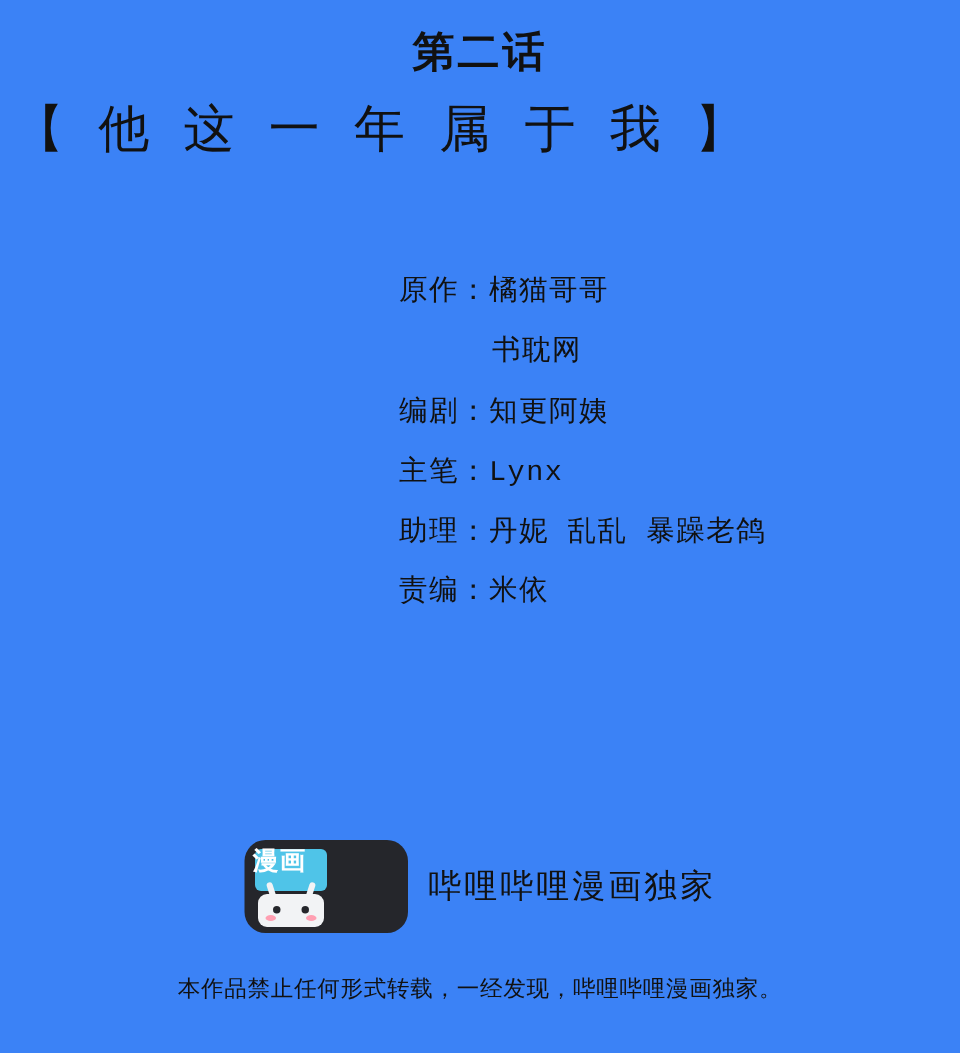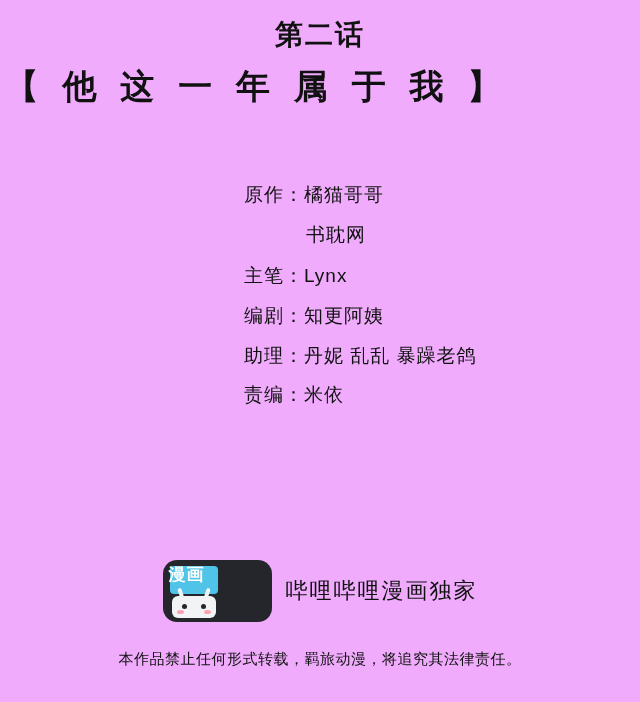--- a/index.html
+++ b/index.html
@@ -13,21 +13,21 @@
     position: relative;
     font-family: "Liberation Sans", sans-serif;
     color: #000000;
     overflow: hidden;
   }
 
   .page {
     position: relative;
     width: 640px;
     height: 702px;
-    background: #f0abfc;
+    background: #3b82f6;
   }
 
   
   .chapter-label {
     position: absolute;
     top: 20px;
     left: 0;
     width: 640px;
     text-align: center;
     font-family: "DejaVu Sans", sans-serif;
@@ -39,42 +39,43 @@
   }
 
   .chapter-title {
     position: absolute;
     top: 66px;
     left: 0;
     width: 512px;
     text-align: center;
     font-family: "DejaVu Sans", sans-serif;
     font-size: 34px;
-    font-weight: 700;
+    font-weight: 400;
     letter-spacing: 6px;
     color: #111111;
     line-height: 1.2;
   }
 
   
   .credits {
     position: absolute;
     top: 182px;
     left: 244px;
     width: 340px;
   }
   .credit-row {
     display: flex;
     align-items: flex-start;
     margin-bottom: 14px;
-    font-family: Liberation Sans, sans-serif;
+    font-family: Liberation Mono, monospace;
     font-size: 19px;
     color: #111111;
     line-height: 1.35;
     white-space: nowrap;
+    margin-left: 22px;
   }
   .credit-row.indent {
     padding-left: 62px;
     margin-bottom: 16px;
     text-align: right;
   }
   .credit-role {
     letter-spacing: 1px;
   }
   .credit-value {
@@ -203,27 +204,27 @@
       <span class="credit-role">原作：</span>
       <span class="credit-value">橘猫哥哥</span>
     </div>
 
     <div class="credit-row indent">
       <span class="credit-role"></span>
       <span class="credit-value">书耽网</span>
     </div>
 
     <div class="credit-row">
+      <span class="credit-role">编剧：</span>
+      <span class="credit-value">知更阿姨</span>
+    </div>
+
+    <div class="credit-row">
       <span class="credit-role">主笔：</span>
       <span class="credit-value">Lynx</span>
-    </div>
-
-    <div class="credit-row">
-      <span class="credit-role">编剧：</span>
-      <span class="credit-value">知更阿姨</span>
     </div>
 
     <div class="credit-row">
       <span class="credit-role">助理：</span>
       <span class="credit-value">丹妮 乱乱 暴躁老鸽</span>
     </div>
 
 
     <div class="credit-row">
       <span class="credit-role">责编：</span>
@@ -242,15 +243,15 @@
         <div class="body-shape"></div>
         <div class="eye-l"></div>
         <div class="eye-r"></div>
         <div class="blush l"></div>
         <div class="blush r"></div>
       </div>
       <div class="brand-name">哔哩哔哩漫画独家</div>
     </div>
   </div>
 
-  <div class="legal-note">本作品禁止任何形式转载，羁旅动漫，将追究其法律责任。</div>
+  <div class="legal-note">本作品禁止任何形式转载，一经发现，哔哩哔哩漫画独家。</div>
 
 </div>
 
 </body></html>

